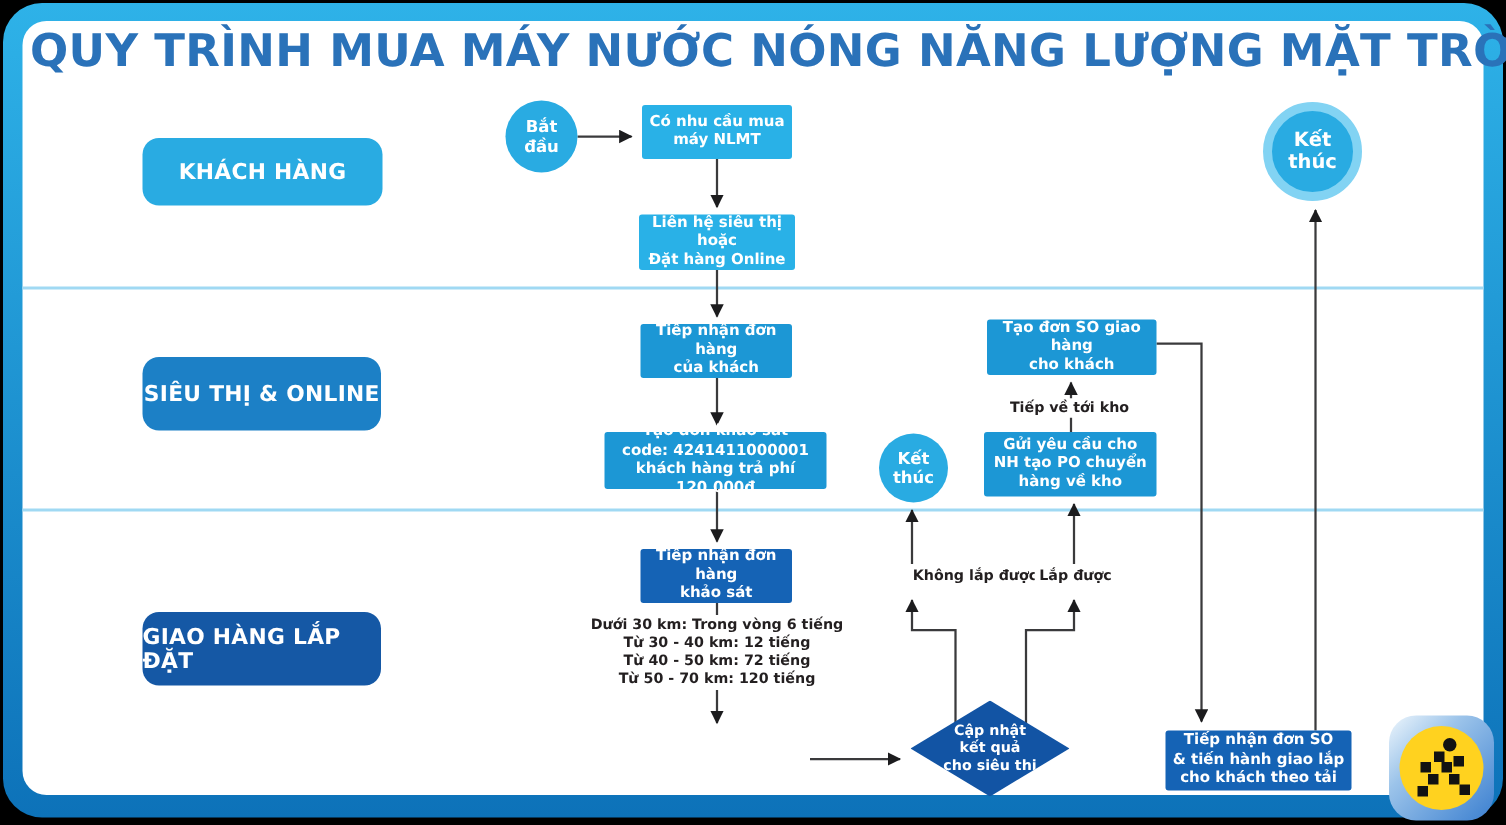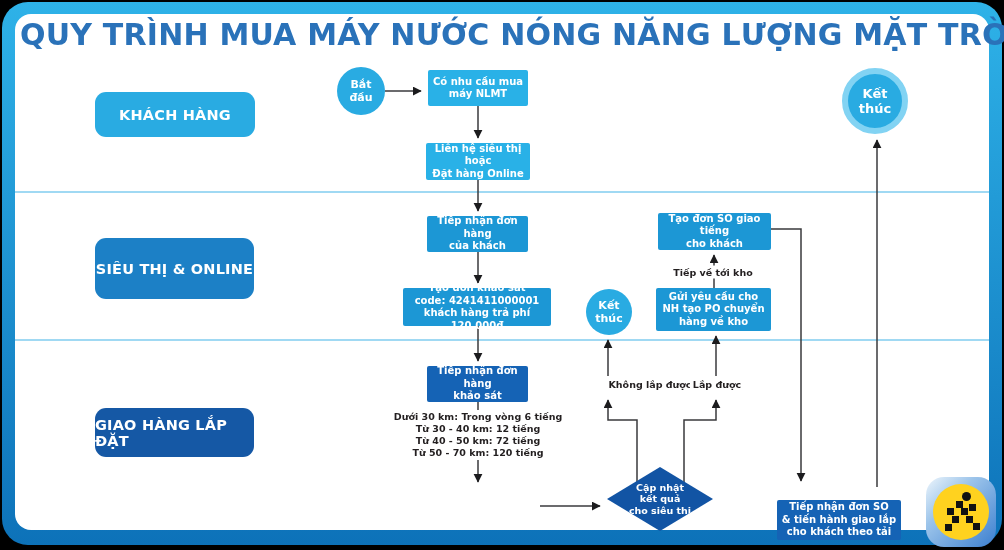--- a/index.html
+++ b/index.html
@@ -72,21 +72,21 @@
 <div id="stage">
   <div class="frame"></div>
   <div class="canvas"></div>
 
   <div class="title">QUY TRÌNH MUA MÁY NƯỚC NÓNG NĂNG LƯỢNG MẶT TRỜI</div>
 
   <div class="divider" style="top:191px;"></div>
   <div class="divider" style="top:339px;"></div>
 
   <div class="lane-label" style="left:95px;top:92px;width:160px;height:45px;background:var(--lane1);">KHÁCH HÀNG</div>
-  <div class="lane-label" style="left:95px;top:238px;width:159px;height:61px;background:var(--lane2);">SIÊU THỊ &amp; ONLINE</div>
+  <div class="lane-label" style="left:95px;top:238px;width:159px;height:49px;background:var(--lane2);">SIÊU THỊ &amp; ONLINE</div>
   <div class="lane-label" style="left:95px;top:408px;width:159px;height:49px;background:var(--lane3);">GIAO HÀNG LẮP ĐẶT</div>
 
   <svg class="connectors" width="1004" height="550">
     <defs>
       <marker id="arr" markerWidth="8" markerHeight="8" refX="5.5" refY="3" orient="auto">
         <path d="M0,0 L6,3 L0,6 z" fill="#1c1c1e"></path>
       </marker>
     </defs>
     <path class="edge" d="M385,91 L421,91" marker-end="url(#arr)"></path>
     <path class="edge" d="M478,106 L478,138" marker-end="url(#arr)"></path>
@@ -132,24 +132,24 @@
 kết quả
 cho siêu thị</div>
 
   <div class="node circle" style="left:586px;top:289px;width:46px;height:46px;background:var(--circle);">Kết
 thúc</div>
 
   <div class="node box" style="left:656px;top:288px;width:115px;height:43px;background:var(--box_mid);">Gửi yêu cầu cho
 NH tạo PO chuyển
 hàng về kho</div>
 
-  <div class="node box" style="left:658px;top:213px;width:113px;height:37px;background:var(--box_mid);">Tạo đơn SO giao tiếng
+  <div class="node box" style="left:658px;top:213px;width:113px;height:37px;background:var(--box_mid);">Tạo đơn SO giao hàng
 cho khách</div>
 
-  <div class="node box" style="left:777px;top:487px;width:124px;height:40px;background:var(--box_dark);margin-top:13px;">Tiếp nhận đơn SO
+  <div class="node box" style="left:777px;top:487px;width:124px;height:40px;background:var(--box_dark);">Tiếp nhận đơn SO
 &amp; tiến hành giao lắp
 cho khách theo tải</div>
 
   <div class="node circle ring-circle" style="left:842px;top:68px;width:66px;height:66px;background:var(--circle);">Kết
 thúc</div>
 
   <div class="edge-label" style="left:607px;top:384px;margin-left:43px;">Không lắp được</div>
   <div class="edge-label" style="left:717px;top:384px;">Lắp được</div>
   <div class="edge-label" style="left:713px;top:272px;">Tiếp về tới kho</div>
 

